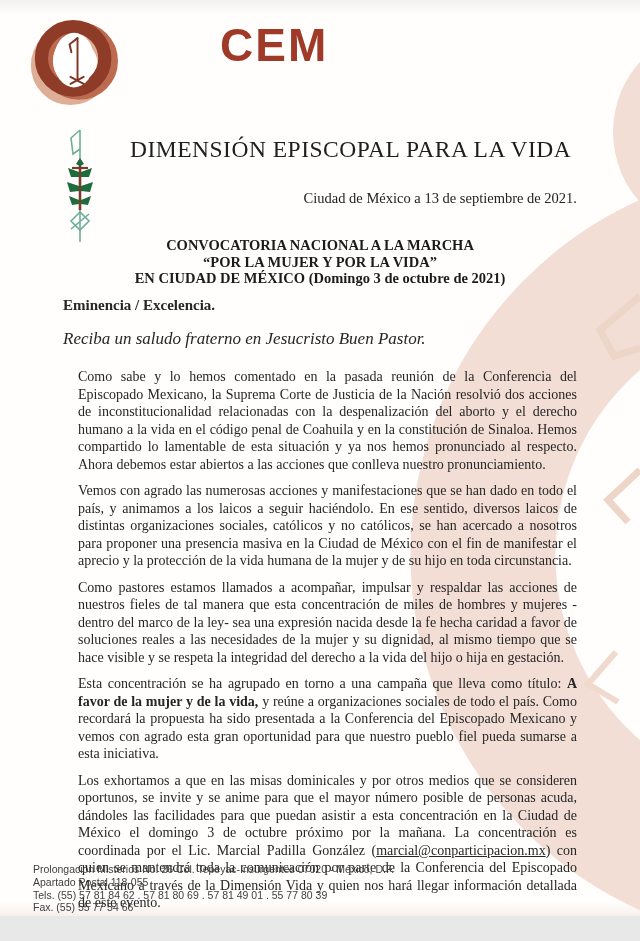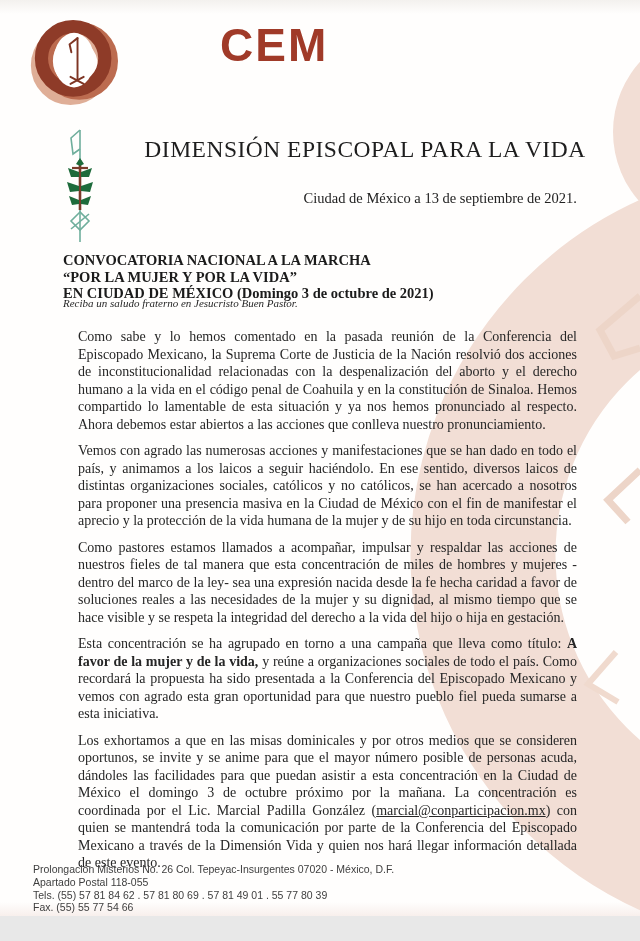--- a/index.html
+++ b/index.html
@@ -24,33 +24,33 @@
   }
   .brand-name{
     position:absolute;left:117px;top:80px;
     font-family:"Liberation Sans",sans-serif;font-style:italic;
     font-size:13.5px;color:#A04431;letter-spacing:.2px;
   }
   .vida-logo{position:absolute;left:57px;top:124px;width:46px;height:122px;}
 
   .doc-title{
     position:absolute;left:130px;top:136px;width:470px;
-    text-align:center;font-size:23.5px;letter-spacing:.5px;color:#1e1e1e;
+    text-align:left;font-size:23.5px;letter-spacing:.5px;color:#1e1e1e;
   }
   .dateline{
     position:absolute;right:63px;top:190px;text-align:center;
     font-size:14.5px;line-height:17.5px;color:#222;
   }
   .heading{
-    position:absolute;left:63px;top:252px;width:514px;text-align:left;
+    position:absolute;left:63px;top:237px;width:514px;text-align:center;
     font-weight:700;font-size:14.5px;line-height:16.5px;color:#1b1b1b;
   }
   .flow{position:absolute;left:63px;top:297px;width:514px;}
   .salutation{font-weight:700;font-size:15px;margin:0 0 15px 0;}
-  .greeting{font-style:italic;font-size:11px;margin:0 0 19px 0;}
+  .greeting{font-style:italic;font-size:17px;margin:0 0 19px 0;}
   .para{
     font-size:14px;line-height:17.5px;text-align:justify;
     margin:0 0 9px 15px;
   }
   .para b{font-weight:700;}
   .email{color:#262626;text-decoration:underline;cursor:pointer;}
 
   .footer{
     position:absolute;left:33px;top:863px;z-index:1;
     font-family:"Liberation Sans",sans-serif;font-size:10.5px;
@@ -115,20 +115,21 @@
       <div>Ciudad de México a 13 de septiembre de 2021.</div>
     </div>
 
     <div class="heading">
       <div>CONVOCATORIA NACIONAL A LA MARCHA</div>
       <div>“POR LA MUJER Y POR LA VIDA”</div>
       <div>EN CIUDAD DE MÉXICO (Domingo 3 de octubre de 2021)</div>
     </div>
 
     <div class="flow">
+      <p class="salutation">Eminencia / Excelencia.</p>
       <p class="greeting">Reciba un saludo fraterno en Jesucristo Buen Pastor.</p>
 
       <p class="para">Como sabe y lo hemos comentado en la pasada reunión de la Conferencia del Episcopado Mexicano, la Suprema Corte de Justicia de la Nación resolvió dos acciones de inconstitucionalidad relacionadas con la despenalización del aborto y el derecho humano a la vida en el código penal de Coahuila y en la constitución de Sinaloa. Hemos compartido lo lamentable de esta situación y ya nos hemos pronunciado al respecto. Ahora debemos estar abiertos a las acciones que conlleva nuestro pronunciamiento.</p>
       <p class="para">Vemos con agrado las numerosas acciones y manifestaciones que se han dado en todo el país, y animamos a los laicos a seguir haciéndolo. En ese sentido, diversos laicos de distintas organizaciones sociales, católicos y no católicos, se han acercado a nosotros para proponer una presencia masiva en la Ciudad de México con el fin de manifestar el aprecio y la protección de la vida humana de la mujer y de su hijo en toda circunstancia.</p>
       <p class="para">Como pastores estamos llamados a acompañar, impulsar y respaldar las acciones de nuestros fieles de tal manera que esta concentración de miles de hombres y mujeres -dentro del marco de la ley- sea una expresión nacida desde la fe hecha caridad a favor de soluciones reales a las necesidades de la mujer y su dignidad, al mismo tiempo que se hace visible y se respeta la integridad del derecho a la vida del hijo o hija en gestación.</p>
 
       <p class="para"><span>Esta concentración se ha agrupado en torno a una campaña que lleva como título: </span><b>A favor de la mujer y de la vida,</b><span> y reúne a organizaciones sociales de todo el país. Como recordará la propuesta ha sido presentada a la Conferencia del Episcopado Mexicano y vemos con agrado esta gran oportunidad para que nuestro pueblo fiel pueda sumarse a esta iniciativa.</span></p>
 
       <p class="para"><span>Los exhortamos a que en las misas dominicales y por otros medios que se consideren oportunos, se invite y se anime para que el mayor número posible de personas acuda, dándoles las facilidades para que puedan asistir a esta concentración en la Ciudad de México el domingo 3 de octubre próximo por la mañana. La concentración es coordinada por el Lic. Marcial Padilla González (</span><span class="email">marcial@conparticipacion.mx</span><span>) con quien se mantendrá toda la comunicación por parte de la Conferencia del Episcopado Mexicano a través de la Dimensión Vida y quien nos hará llegar información detallada de este evento.</span></p>
     </div>

